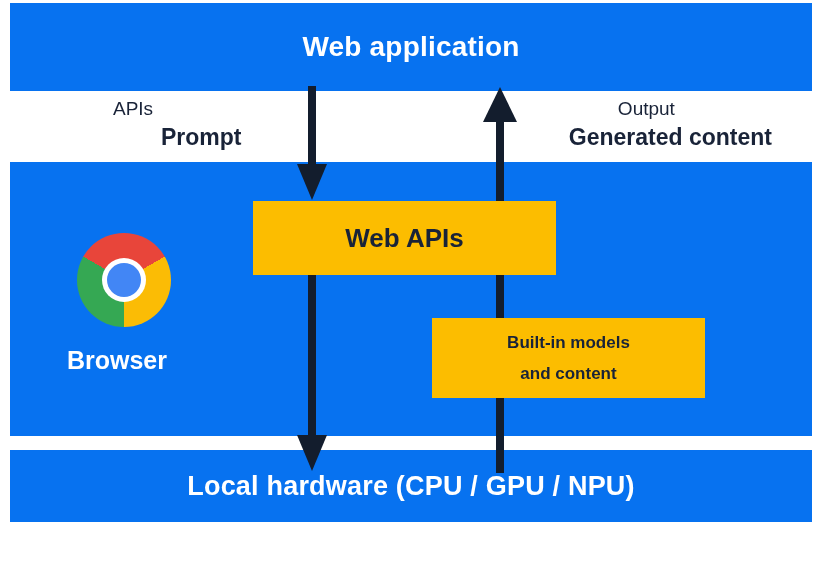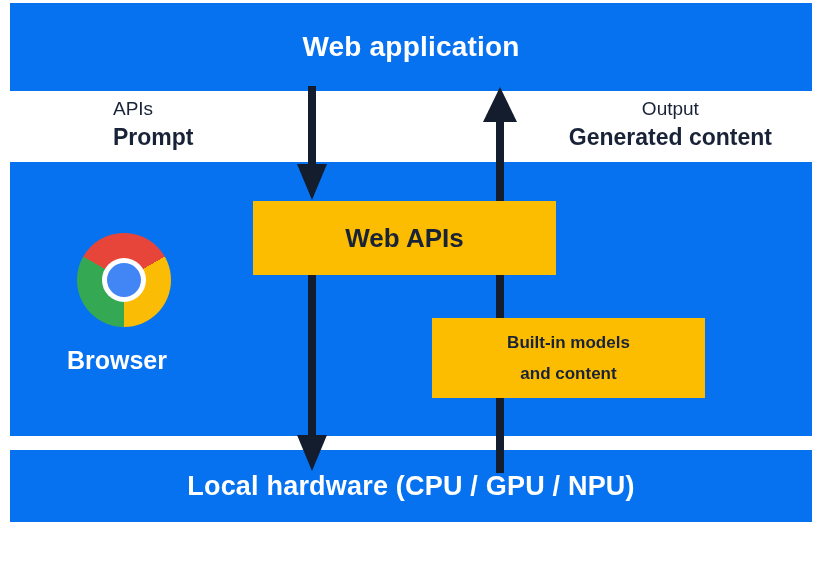--- a/index.html
+++ b/index.html
@@ -34,21 +34,21 @@
     font-size: 28px;
     letter-spacing: 0.2px;
   }
   .bar-bottom .bar-label { font-size: 27px; }
 
   
   .io-group { position: absolute; z-index: 2; color: var(--text-dark, #192338); }
   .io-input  { left: 113px; top: 97px; text-align: left; }
   .io-output { right: 48px; top: 97px; text-align: center; }
   .io-title { font-size: 19px; font-weight: 400; line-height: 24px; }
-  .io-value { font-size: 23px; font-weight: 700; line-height: 28px; margin-top: 2px; }
+  .io-value { font-size: 23px; font-weight: 700; line-height: 28px; margin-top: 2px; margin-left: 48px; }
 
   
   .arrow-part { position: absolute; z-index: 1; }
   .arrow-shaft { width: 8px; background: var(--arrow-dark, #131d2d); }
   .shaft-down1 { left: 308px; top: 86px;  height: 79px; }
   .shaft-down2 { left: 308px; top: 275px; height: 161px; }
   .shaft-up    { left: 496px; top: 121px; height: 352px; }
   .arrow-head { width: 0; height: 0; }
   .head-down {
     border-left: 15px solid transparent;

